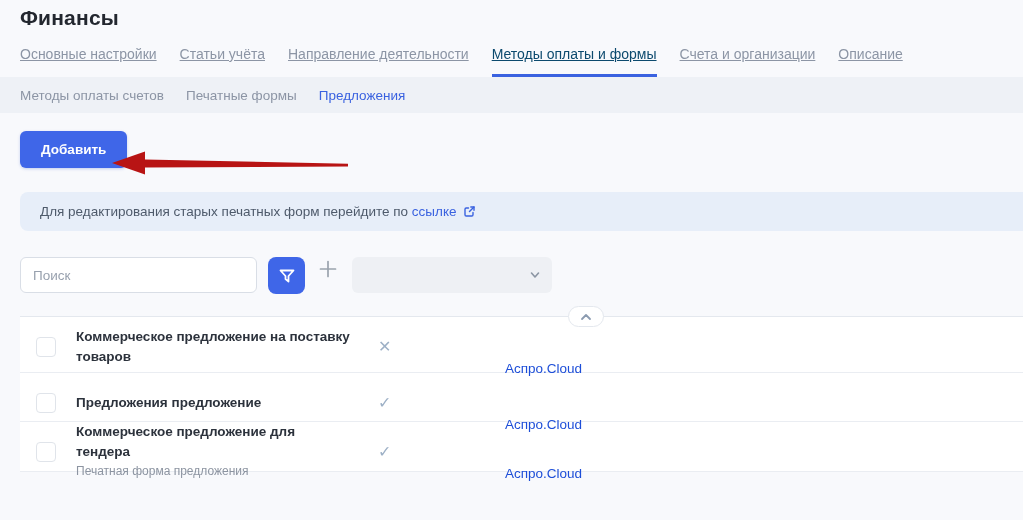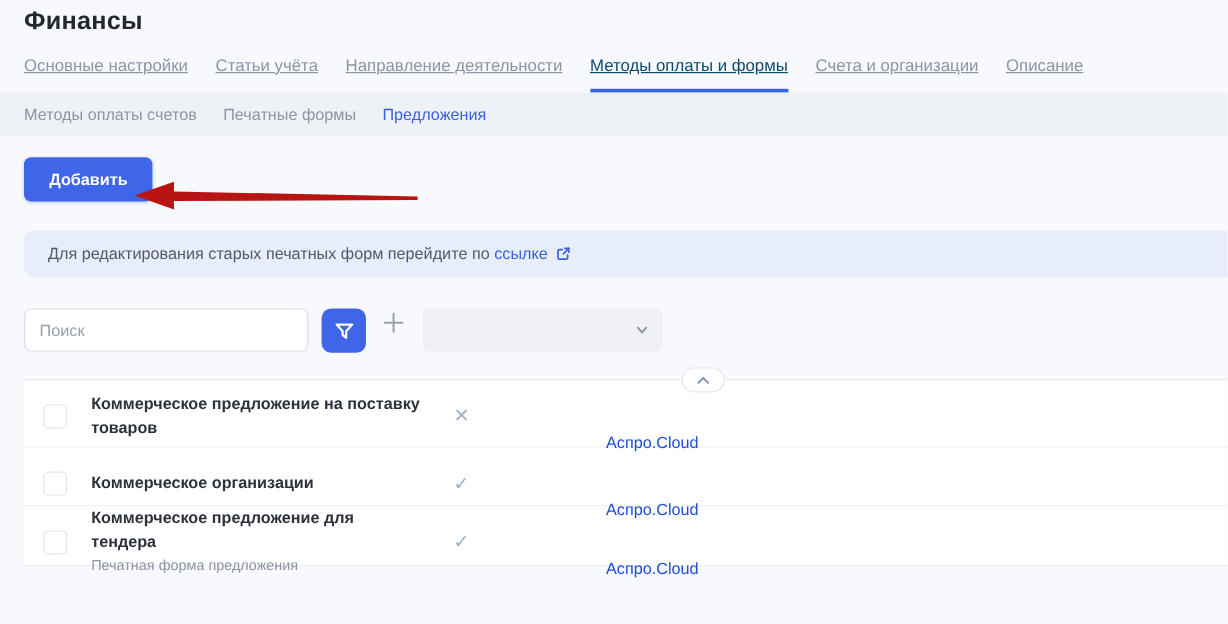--- a/index.html
+++ b/index.html
@@ -168,21 +168,21 @@
       </div>
     <div class="name-cell">Коммерческое предложение на поставку товаров</div>
     <div class="mark">✕</div>
     <div class="org-cell">Аспро.Cloud</div>
   </div>
 
   <div class="trow tbody-row row-2">
     <div>
         <div class="cb cb-row"></div>
       </div>
-    <div class="name-cell">Коммерческое организации</div>
+    <div class="name-cell">Предложения предложение</div>
     <div class="mark">✓</div>
     <div class="org-cell">Аспро.Cloud</div>
   </div>
 
   <div class="trow tbody-row row-3">
     <div>
         <div class="cb cb-row"></div>
       </div>
     <div class="name-cell">
       <div>Коммерческое предложение для тендера</div>

